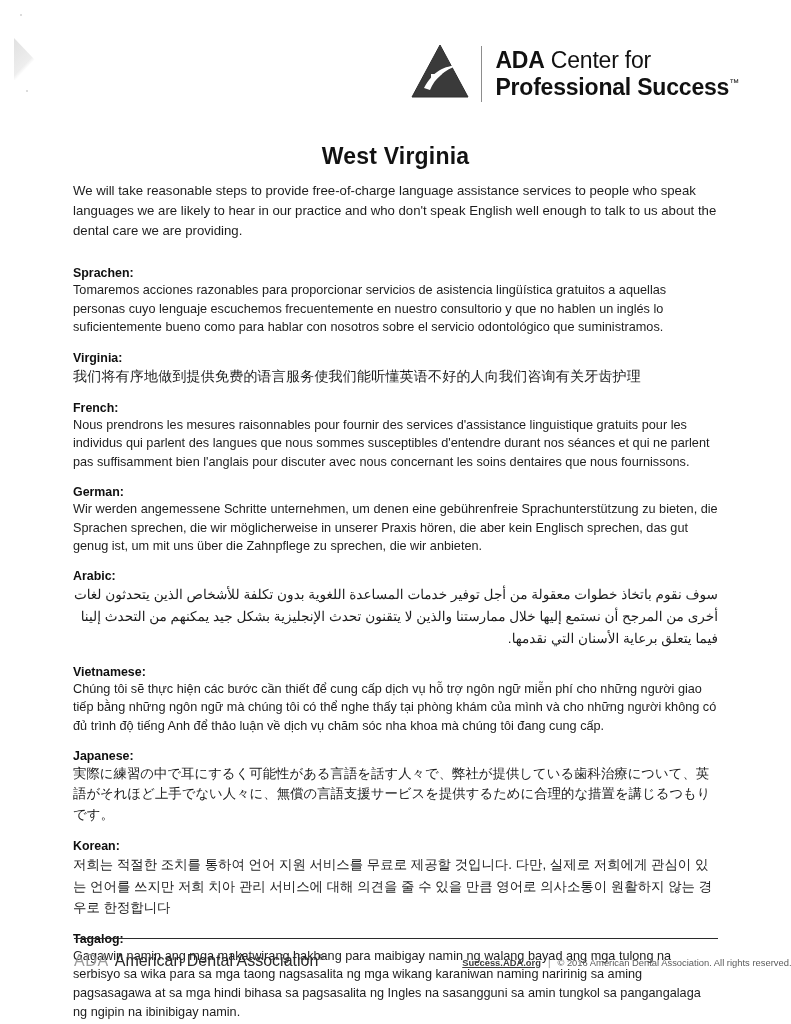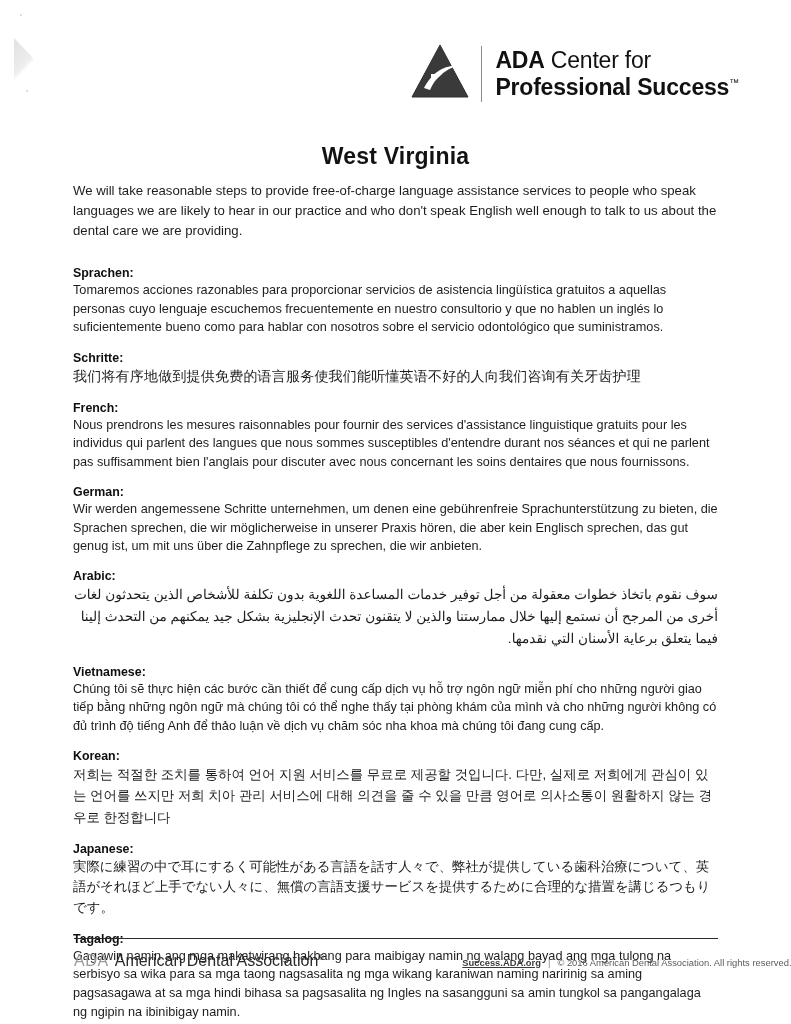--- a/index.html
+++ b/index.html
@@ -226,21 +226,21 @@
 
     <h1 class="doc-title">West Virginia</h1>
     <p class="intro">We will take reasonable steps to provide free-of-charge language assistance services to people who speak languages we are likely to hear in our practice and who don't speak English well enough to talk to us about the dental care we are providing.</p>
 
     <div class="lang-block block-spanish">
       <p class="lang-label">Sprachen:</p>
       <p class="lang-body">Tomaremos  acciones razonables para proporcionar servicios de asistencia lingüística gratuitos a aquellas personas cuyo lenguaje escuchemos frecuentemente en nuestro consultorio y que no hablen un inglés lo suficientemente bueno como para hablar con nosotros sobre el servicio odontológico que suministramos.</p>
     </div>
 
     <div class="lang-block block-chinese">
-      <p class="lang-label">Schritte:</p>
+      <p class="lang-label">Virginia:</p>
       <p class="lang-body cjk">我们将有序地做到提供免费的语言服务使我们能听懂英语不好的人向我们咨询有关牙齿护理</p>
     </div>
 
     <div class="lang-block block-french">
       <p class="lang-label">French:</p>
       <p class="lang-body">Nous prendrons les mesures raisonnables pour fournir des services d'assistance linguistique gratuits pour les individus qui parlent des langues que nous sommes susceptibles d'entendre durant nos séances et qui ne parlent pas suffisamment bien l'anglais pour discuter avec nous concernant les soins dentaires que nous fournissons.</p>
     </div>
 
     <div class="lang-block block-german">
       <p class="lang-label">German:</p>
@@ -250,28 +250,28 @@
     <div class="lang-block block-arabic">
       <p class="lang-label">Arabic:</p>
       <p class="lang-body rtl">سوف نقوم باتخاذ خطوات معقولة من أجل توفير خدمات المساعدة اللغوية بدون تكلفة للأشخاص الذين يتحدثون لغات أخرى من المرجح أن نستمع إليها خلال ممارستنا والذين لا يتقنون تحدث الإنجليزية بشكل جيد يمكنهم من التحدث إلينا فيما يتعلق برعاية الأسنان التي نقدمها.</p>
     </div>
 
     <div class="lang-block block-vietnamese">
       <p class="lang-label">Vietnamese:</p>
       <p class="lang-body">Chúng tôi sẽ thực hiện các bước cần thiết để cung cấp dịch vụ hỗ trợ ngôn ngữ miễn phí cho những người giao tiếp bằng những ngôn ngữ mà chúng tôi có thể nghe thấy tại phòng khám của mình và cho những người không có đủ trình độ tiếng Anh để thảo luận về dịch vụ chăm sóc nha khoa mà chúng tôi đang cung cấp.</p>
     </div>
 
+    <div class="lang-block block-japanese">
+      <p class="lang-label">Japanese:</p>
+      <p class="lang-body japanese">実際に練習の中で耳にするく可能性がある言語を話す人々で、弊社が提供している歯科治療について、英語がそれほど上手でない人々に、無償の言語支援サービスを提供するために合理的な措置を講じるつもりです。</p>
+    </div>
+
     <div class="lang-block block-korean">
       <p class="lang-label">Korean:</p>
       <p class="lang-body korean">저희는 적절한 조치를 통하여 언어 지원 서비스를 무료로 제공할 것입니다. 다만, 실제로 저희에게 관심이 있는 언어를 쓰지만 저희 치아 관리 서비스에 대해 의견을 줄 수 있을 만큼 영어로 의사소통이 원활하지 않는 경우로 한정합니다</p>
-    </div>
-
-    <div class="lang-block block-japanese">
-      <p class="lang-label">Japanese:</p>
-      <p class="lang-body japanese">実際に練習の中で耳にするく可能性がある言語を話す人々で、弊社が提供している歯科治療について、英語がそれほど上手でない人々に、無償の言語支援サービスを提供するために合理的な措置を講じるつもりです。</p>
     </div>
 
     <div class="lang-block block-tagalog">
       <p class="lang-label">Tagalog:</p>
       <p class="lang-body">Gagawin namin ang mga makatwirang hakbang para maibigay namin ng walang bayad ang mga tulong na serbisyo sa wika para sa mga taong nagsasalita ng mga wikang karaniwan naming naririnig sa aming pagsasagawa at sa mga hindi bihasa sa pagsasalita ng Ingles na sasangguni sa amin tungkol sa pangangalaga ng ngipin na ibinibigay namin.</p>
     </div>
 
   </div>
 
   <div class="footer">

